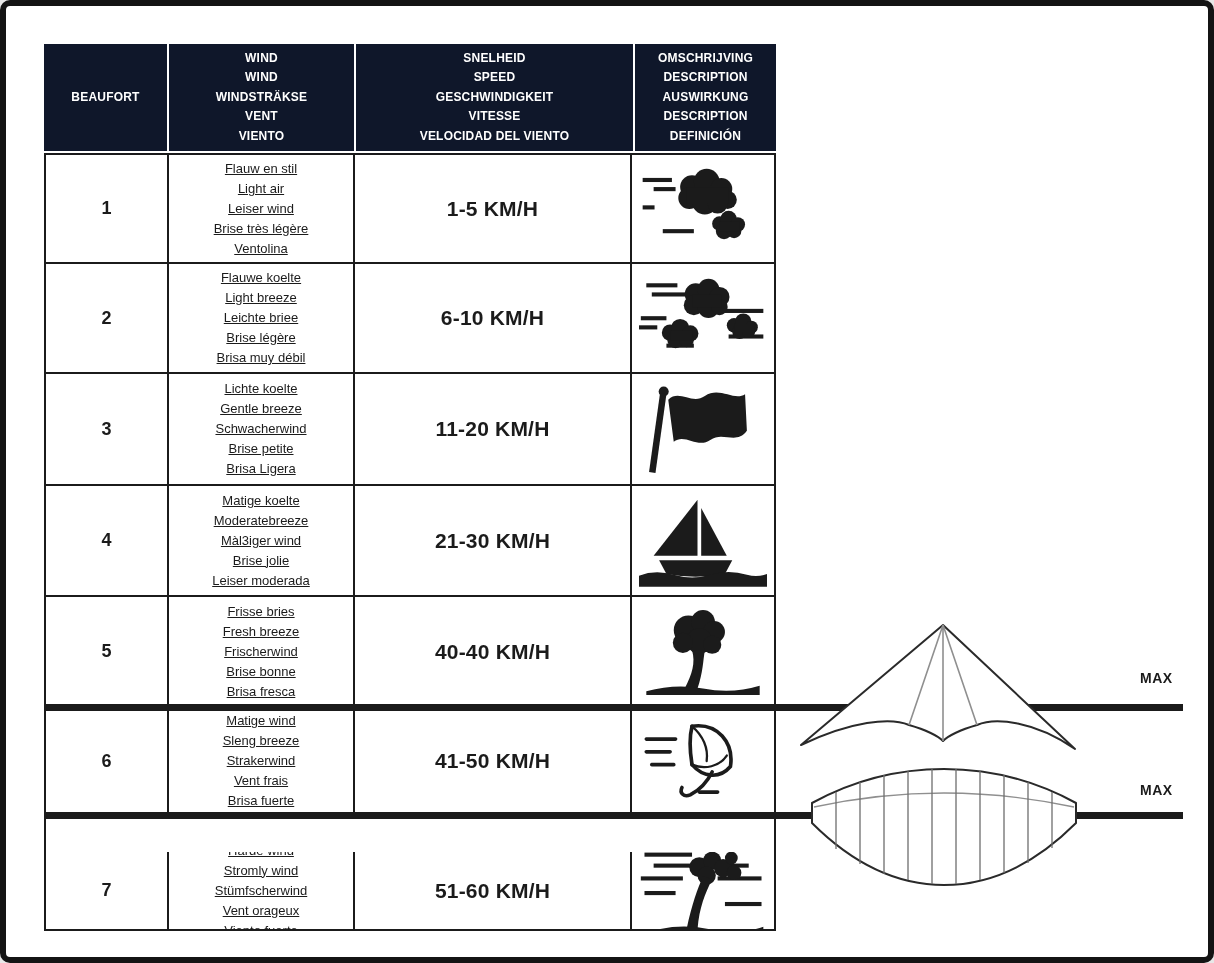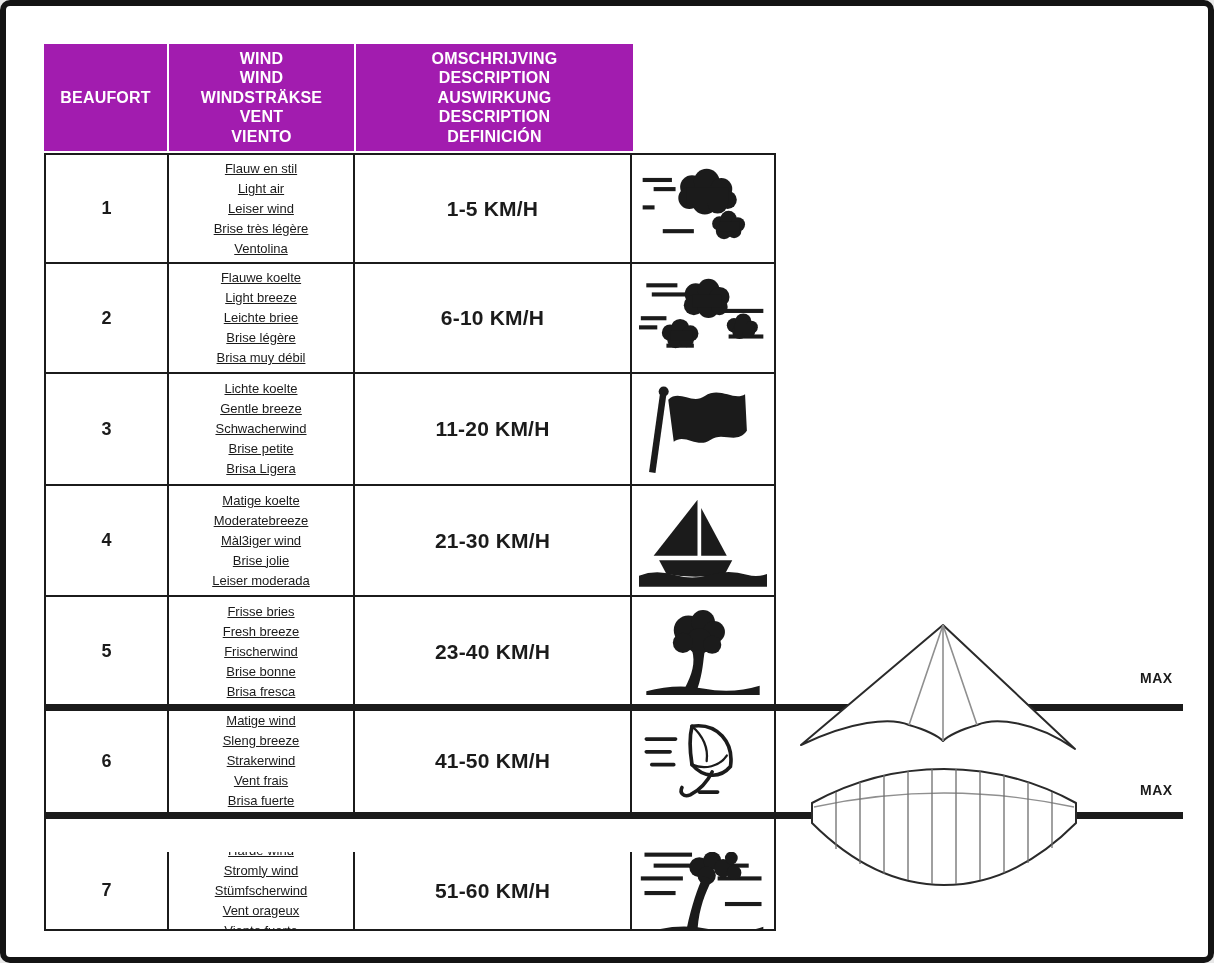--- a/index.html
+++ b/index.html
@@ -7,22 +7,22 @@
     position:relative;width:1214px;height:963px;box-sizing:border-box;
     background:#ffffff;border:6px solid #141414;border-radius:10px;overflow:hidden;
     font-family:"Liberation Sans",sans-serif;color:#1b1b1b;
   }
   
   .thead{
     position:absolute;left:38px;top:38px;width:732px;height:107px;
     display:grid;grid-template-columns:123px 185px 277px 141px;column-gap:2px;
   }
   .th{
-    background:#a21caf;color:#ffffff;display:flex;align-items:center;justify-content:center;
-    text-align:center;font-weight:bold;font-size:16px;line-height:19.5px;white-space:pre-line;
+    background:#0f172a;color:#ffffff;display:flex;align-items:center;justify-content:center;
+    text-align:center;font-weight:bold;font-size:12px;line-height:19.5px;white-space:pre-line;
     letter-spacing:.2px;
   }
   
   .tbody{
     position:absolute;left:38px;top:147px;width:732px;height:778px;box-sizing:border-box;
     border:2px solid #1b1b1b;display:grid;
     grid-template-rows:109px 110px 112px 111px 111px 108px 113px;background:#fff;
   }
   .tr{display:grid;grid-template-columns:123px 186px 277px 142px;}
   .td{
@@ -54,20 +54,25 @@
 
 <div class="sheet">
 
   <div class="thead">
     <div class="th">BEAUFORT</div>
     <div class="th">WIND
 WIND
 WINDSTRÄKSE
 VENT
 VIENTO</div>
+    <div class="th">SNELHEID
+SPEED
+GESCHWINDIGKEIT
+VITESSE
+VELOCIDAD DEL VIENTO</div>
     <div class="th">OMSCHRIJVING
 DESCRIPTION
 AUSWIRKUNG
 DESCRIPTION
 DEFINICIÓN</div>
   </div>
 
   <div class="tbody">
     <div class="tr">
       <div class="td c-beaufort">1</div>
@@ -185,21 +190,21 @@
         </div>
     </div>
 
     <div class="tr">
       <div class="td c-beaufort">5</div>
       <div class="td c-wind">Frisse bries
 Fresh breeze
 Frischerwind
 Brise bonne
 Brisa fresca</div>
-      <div class="td c-speed">23-40 KM/H</div>
+      <div class="td c-speed">40-40 KM/H</div>
       <div class="td c-icon">
           <svg viewBox="0 0 140 100">
       <g class="ink">
         <circle cx="54" cy="26" r="16"></circle>
               <circle cx="70" cy="17" r="13"></circle>
         <circle cx="82" cy="28" r="12"></circle>
               <circle cx="66" cy="38" r="14"></circle>
         <circle cx="48" cy="40" r="11"></circle>
               <circle cx="80" cy="42" r="10"></circle>
         <path d="M58,48 C62,62 58,74 50,90 L64,90 C70,72 70,60 72,48 Z"></path>

